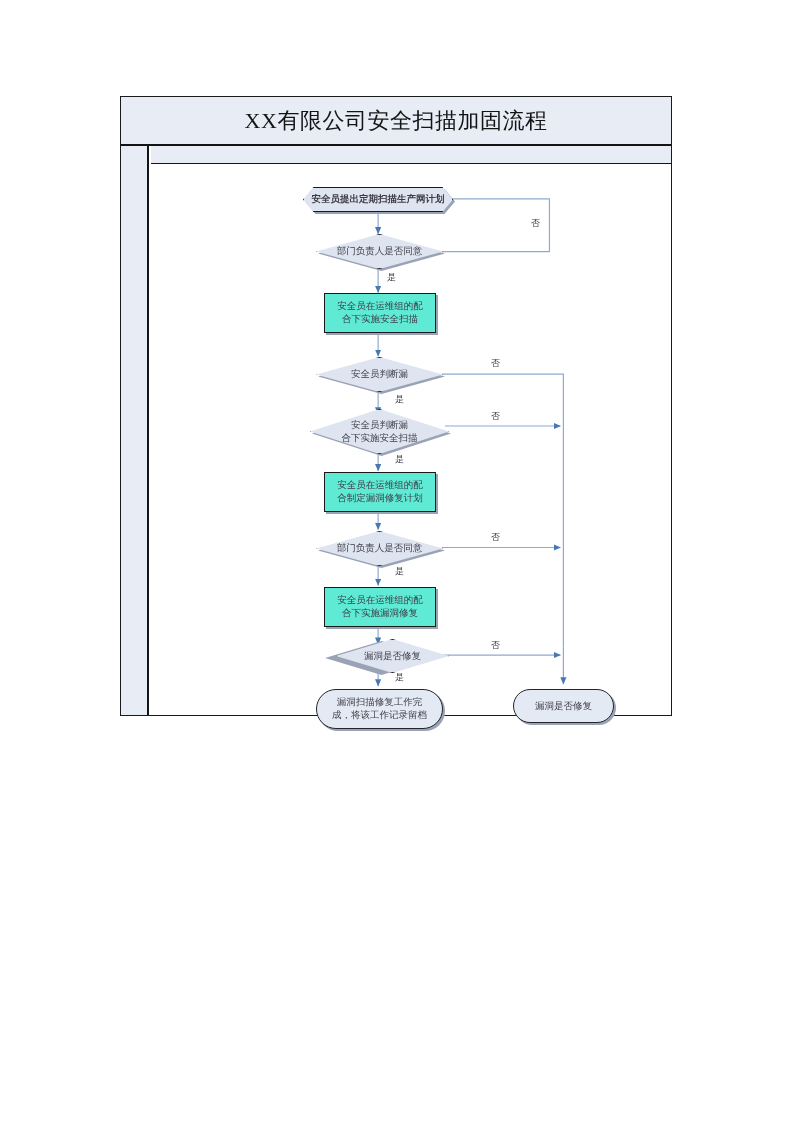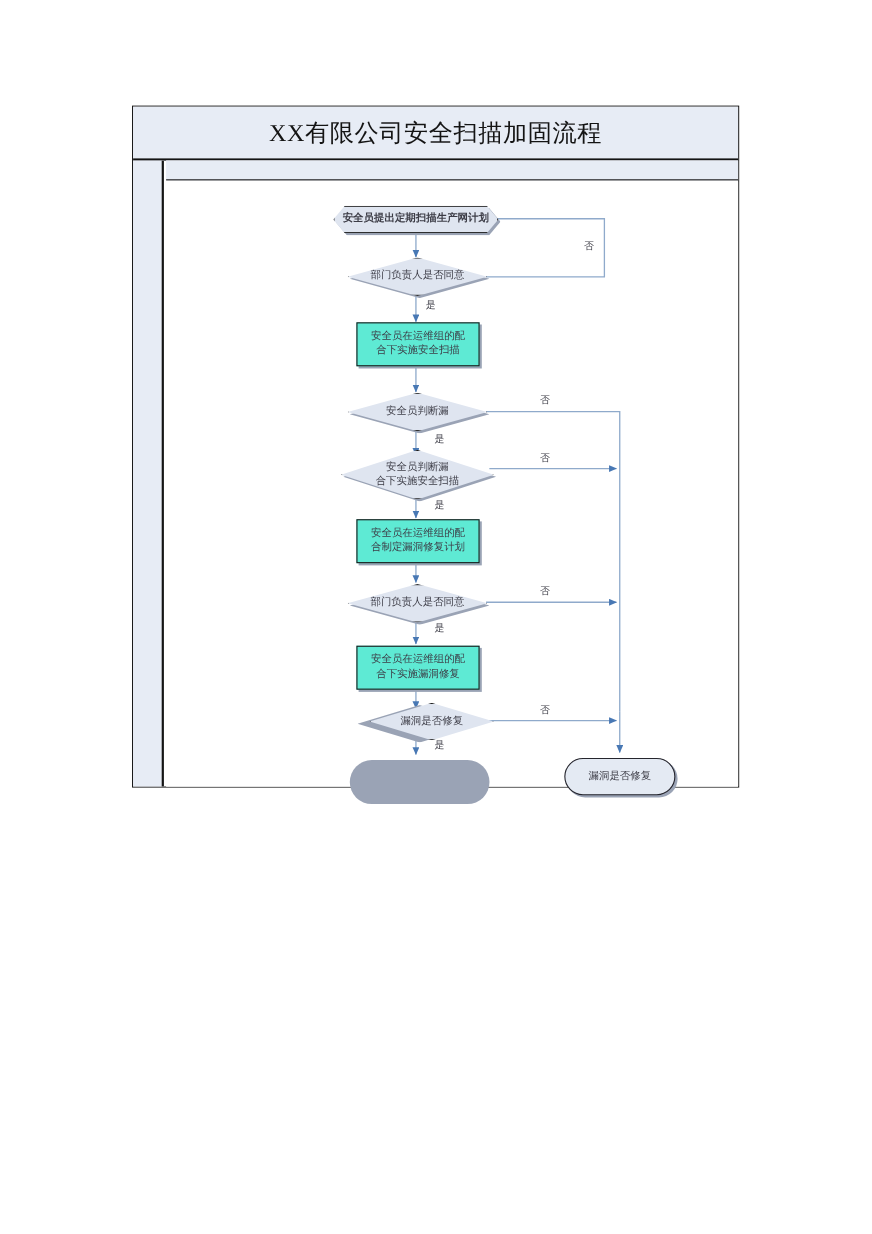--- a/index.html
+++ b/index.html
@@ -295,20 +295,24 @@
 
       <div class="node process" style="left:173px; top:422px; width:112px; height:40px;">
         <span class="node-text">安全员在运维组的配
 合下实施漏洞修复</span>
       </div>
 
       <div class="node diamond" style="left:185px; top:474px; width:113px; height:34px;">
         <span class="node-text">漏洞是否修复</span>
       </div>
 
+      <div class="node terminator" style="left:165px; top:524px; width:127px; height:40px;">
+        <span class="node-text">漏洞扫描修复工作完
+成，将该工作记录留档</span>
+      </div>
 
       <div class="node terminator" style="left:362px; top:524px; width:101px; height:34px;">
         <span class="node-text">漏洞是否修复</span>
       </div>
 
     </div>
   </div>
 </div>
 
 </body></html>

